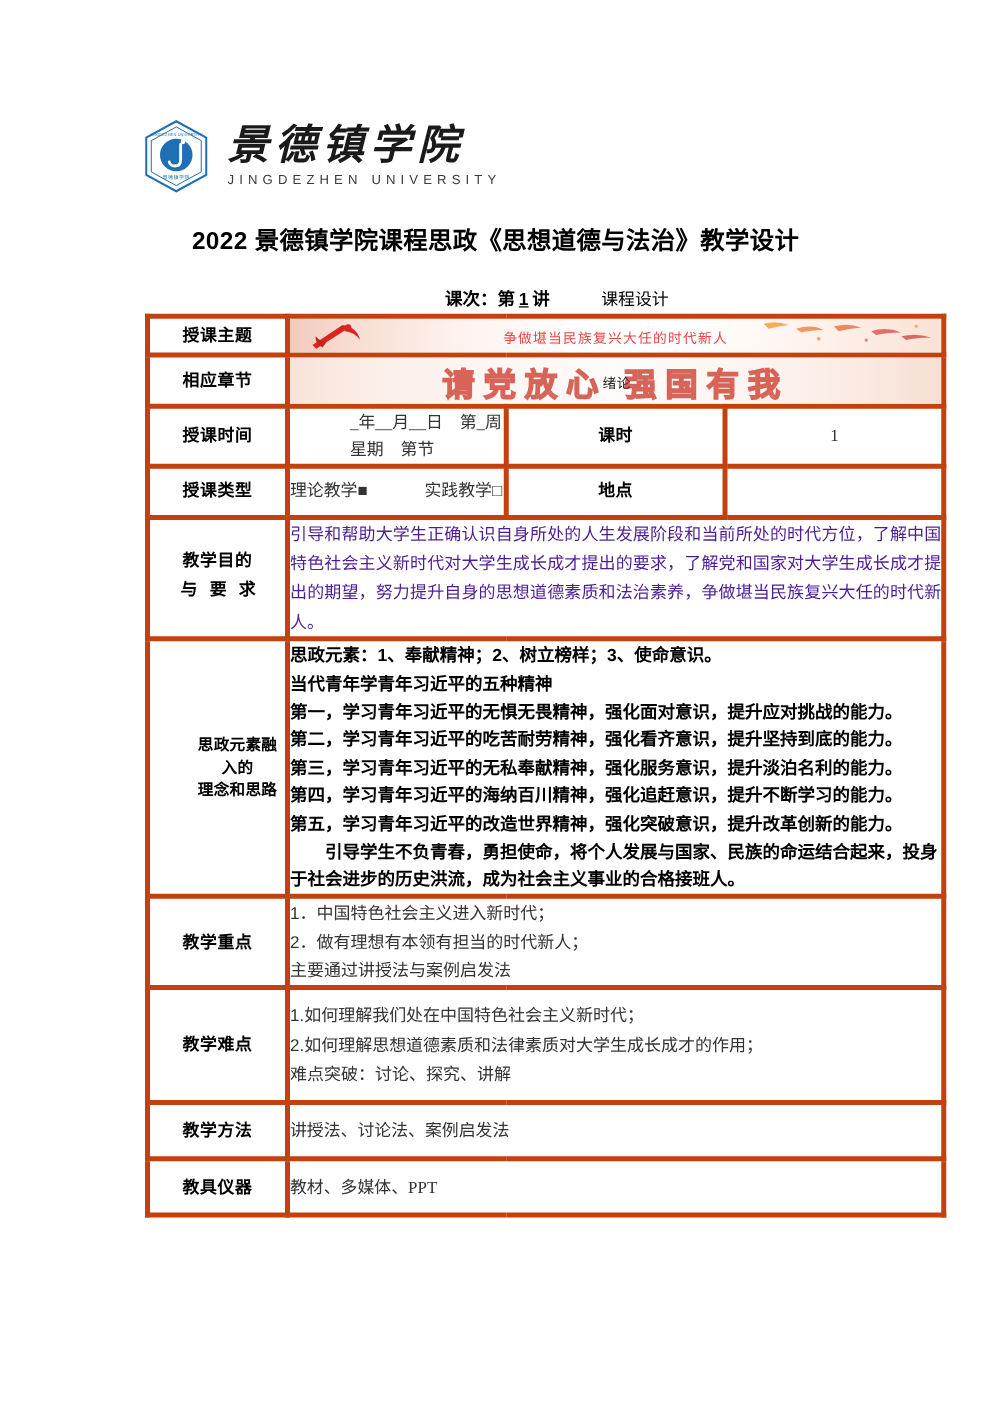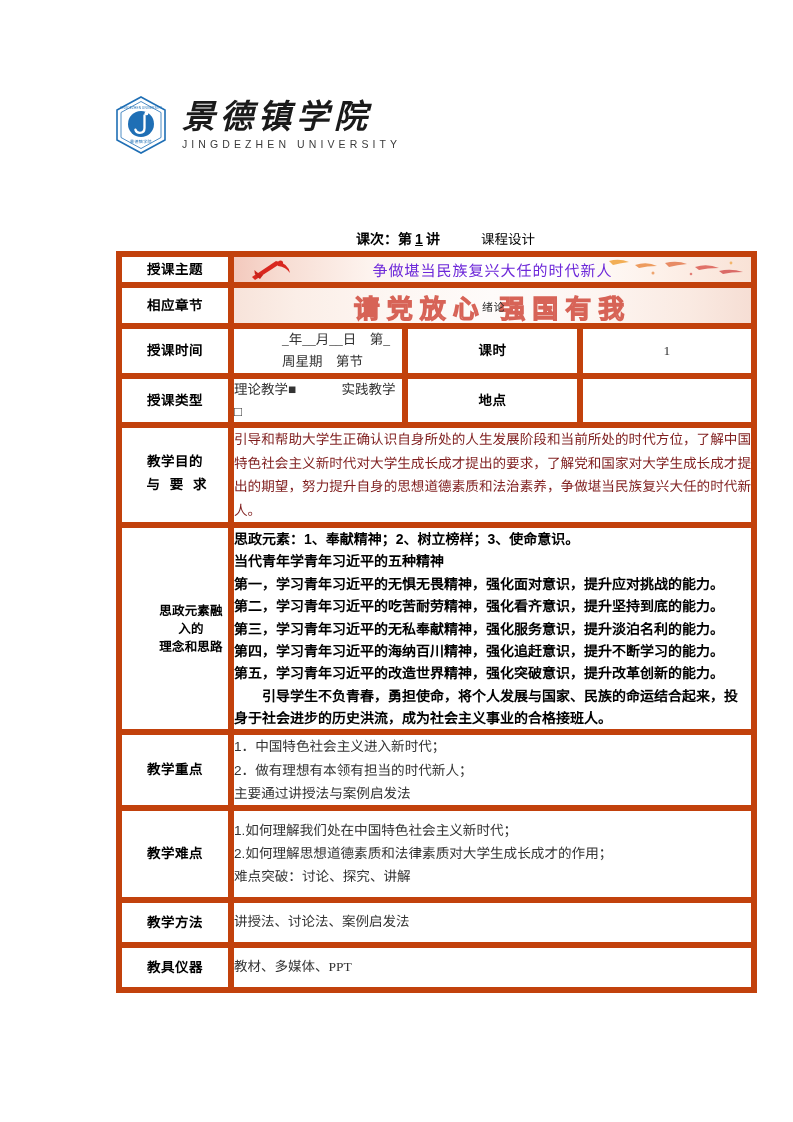--- a/index.html
+++ b/index.html
@@ -92,21 +92,21 @@
 
   
   table.plan {
     position: absolute;
     left: 116px; top: 251px;
     width: 641px;
     border-collapse: collapse;
     table-layout: fixed;
   }
   table.plan td {
-    border: 6px solid #c2410c;
+    border: 4px solid #c2410c;
     vertical-align: middle;
     padding: 0;
   }
   .lbl {
     width: 112px;
     text-align: center;
     font-family: "Liberation Sans", "DejaVu Sans", sans-serif;
     font-size: 13.5px;
     font-weight: 700;
     letter-spacing: 0.5px;
@@ -159,22 +159,22 @@
   }
   .banner1-spark {
     position: absolute;
     right: 6px; top: 0; bottom: 0;
     width: 150px;
   }
   .banner1-text {
     position: absolute; inset: 0;
     display: flex; align-items: center; justify-content: center;
     font-family: "Liberation Serif", "DejaVu Serif", serif;
-    font-size: 15px;
-    color: #6d28d9;
+    font-size: 11px;
+    color: #ef4444;
     letter-spacing: 1px;
     z-index: 3;
   }
   .banner2 {
     position: absolute; inset: 0;
     background:
       linear-gradient(90deg,
         #f7e3da 0%,
         #fbeee7 12%,
         #fdf6f2 30%,
@@ -208,21 +208,21 @@
     z-index: 4;
   }
 
   
   .objectives {
     font-family: "Liberation Serif", "DejaVu Serif", serif;
     font-size: 13.6px;
     line-height: 1.72;
     text-align: justify;
     text-justify: inter-ideograph;
-    color: #7f1d1d;
+    color: #4c1d95;
     padding: 8px 10px 9px 10px;
   }
 
   
   .ideology {
     font-family: "Liberation Sans", "DejaVu Sans", sans-serif;
     font-size: 14px;
     font-weight: 700;
     line-height: 1.60;
     color: #000;
@@ -258,20 +258,21 @@
         <text x="28" y="14.2" text-anchor="middle" font-family="'Liberation Sans', sans-serif" font-size="3.1" fill="#1f6fb5" letter-spacing="0.15">JINGDEZHEN UNIVERSITY</text>
         <text x="28" y="48.4" text-anchor="middle" font-family="'Liberation Serif', serif" font-size="4" fill="#1f6fb5" letter-spacing="0.4">景德镇学院</text>
       </svg>
     </div>
     <div class="wordmark">
       <div class="wordmark-cn">景德镇学院</div>
       <div class="wordmark-en">JINGDEZHEN UNIVERSITY</div>
     </div>
   </div>
 
+  <div class="doc-title">2022 景德镇学院课程思政《思想道德与法治》教学设计</div>
 
   <div class="subline">
     <span class="lesson-no">
       <span>课次：第</span><span class="lesson-num">1</span><span>讲</span>
     </span>
     <span class="course-design">课程设计</span>
   </div>
 
   <table class="plan">
 

